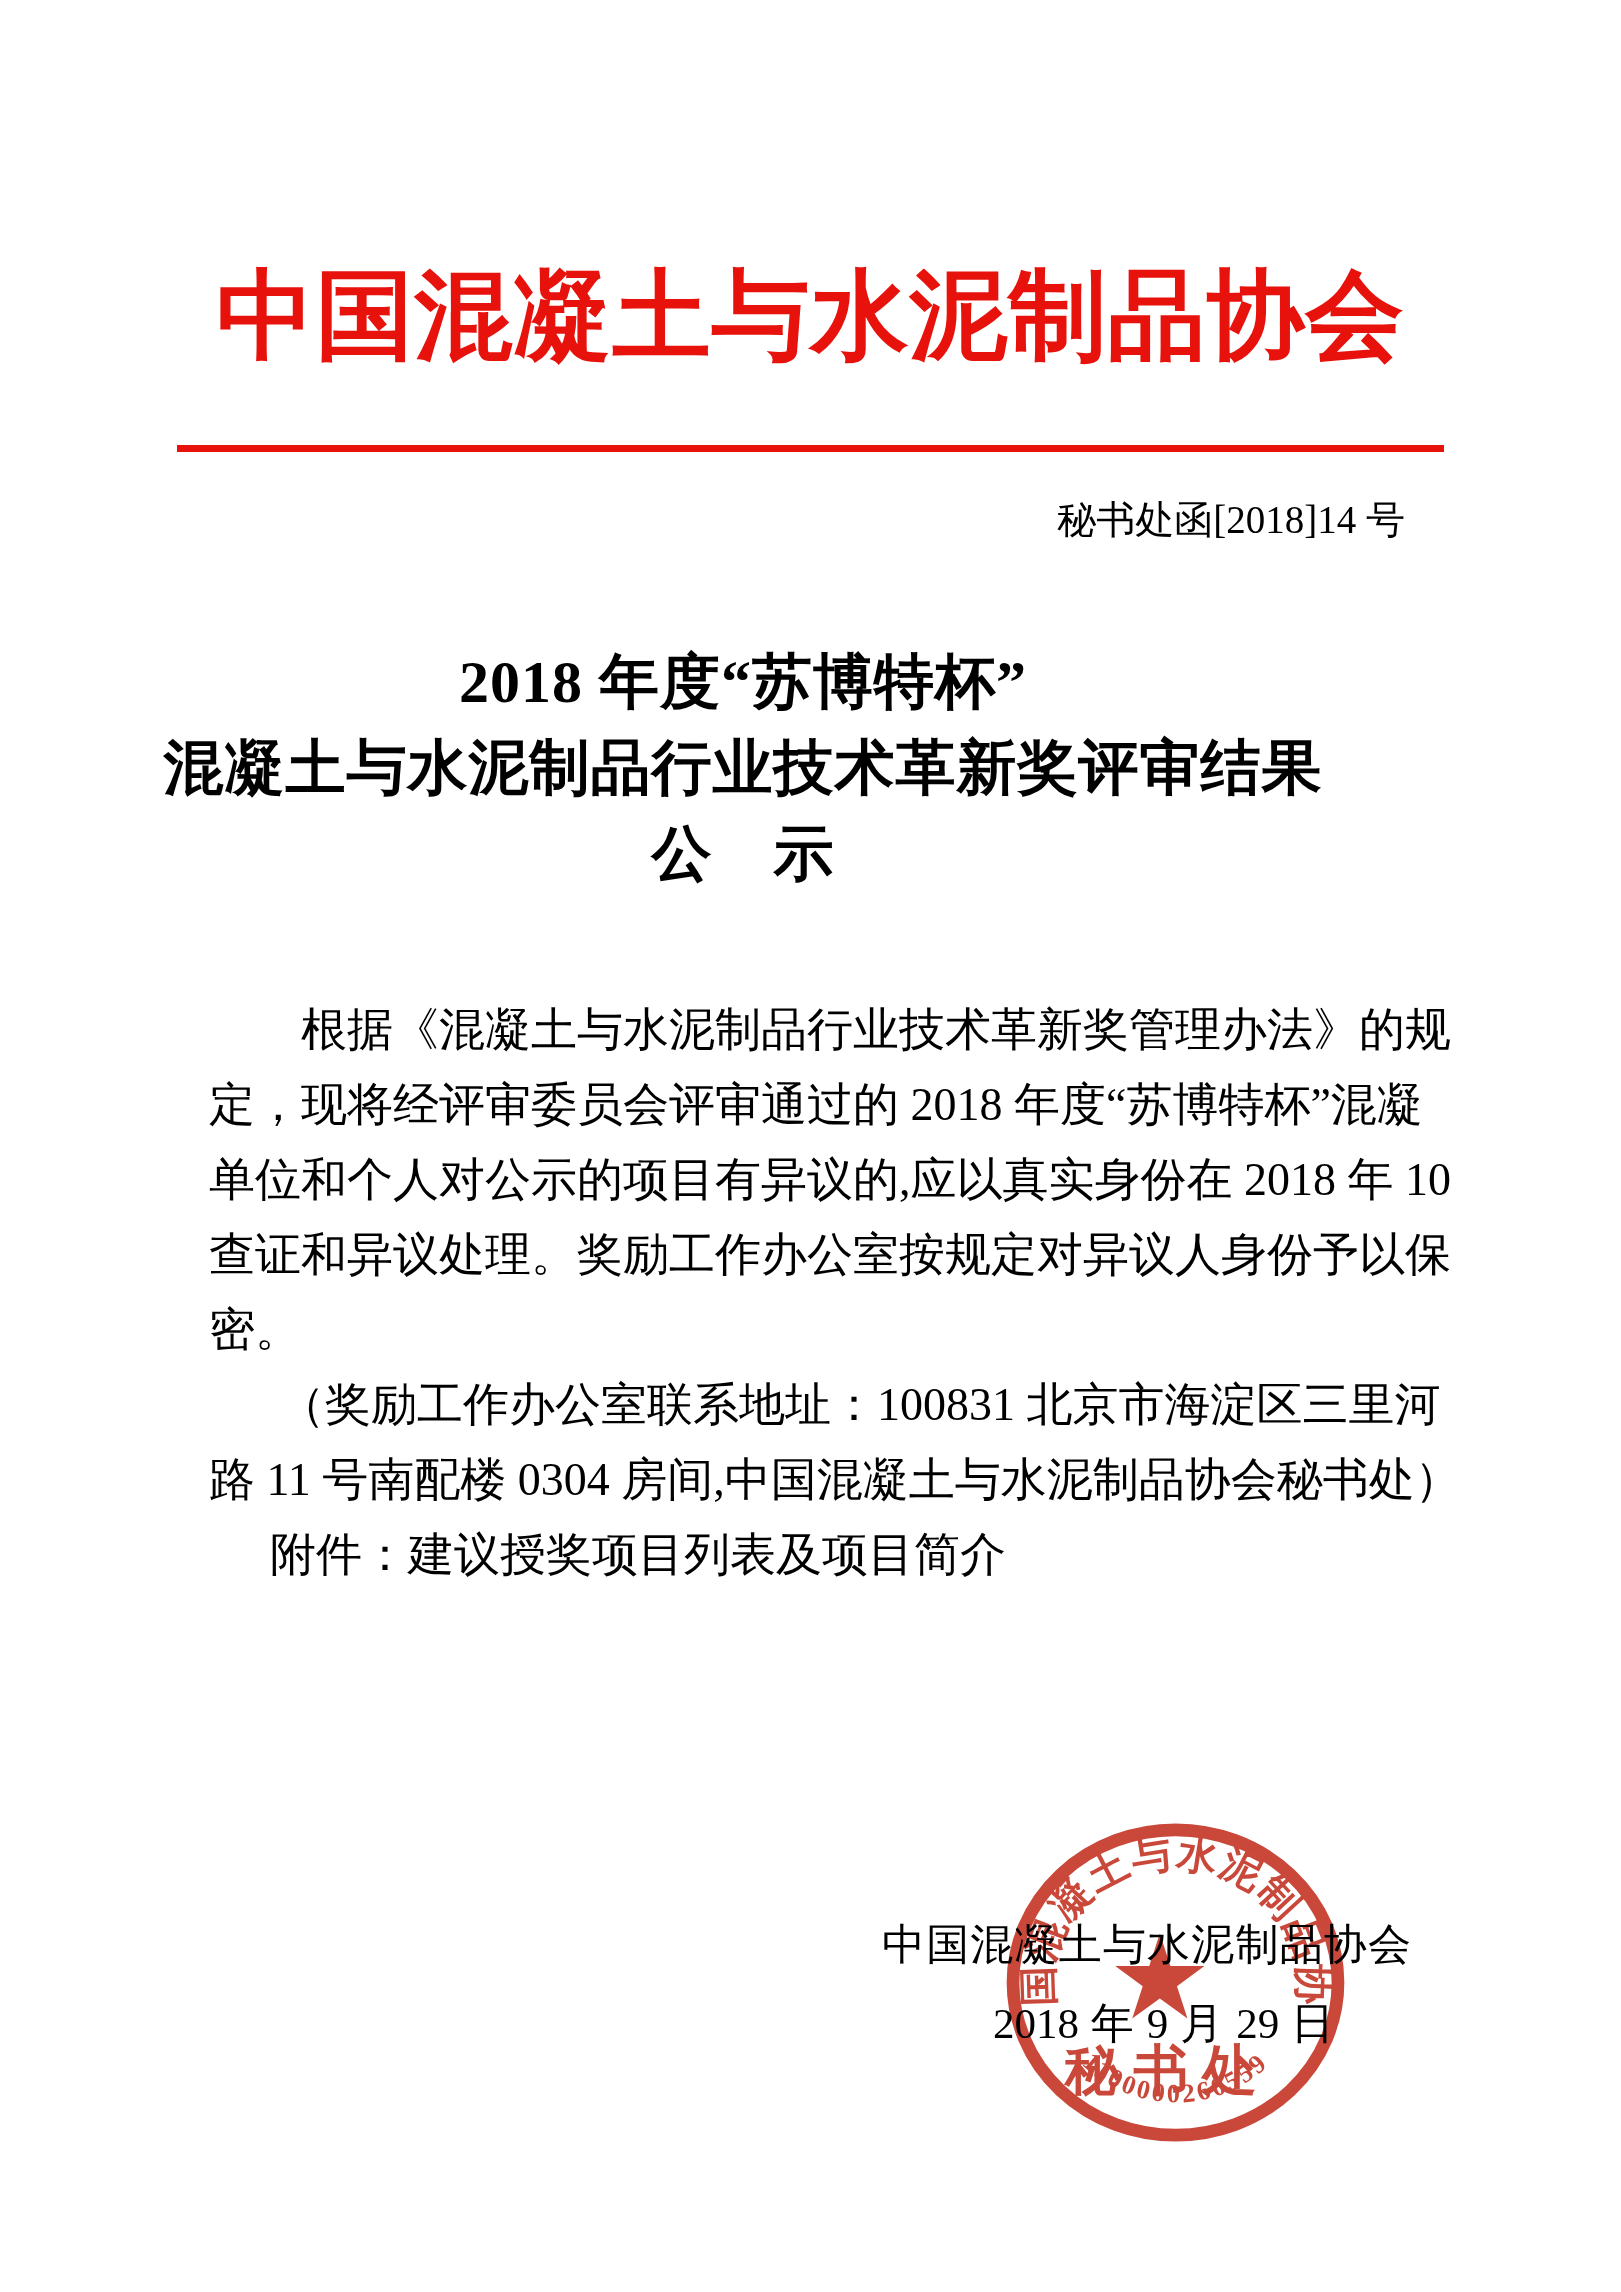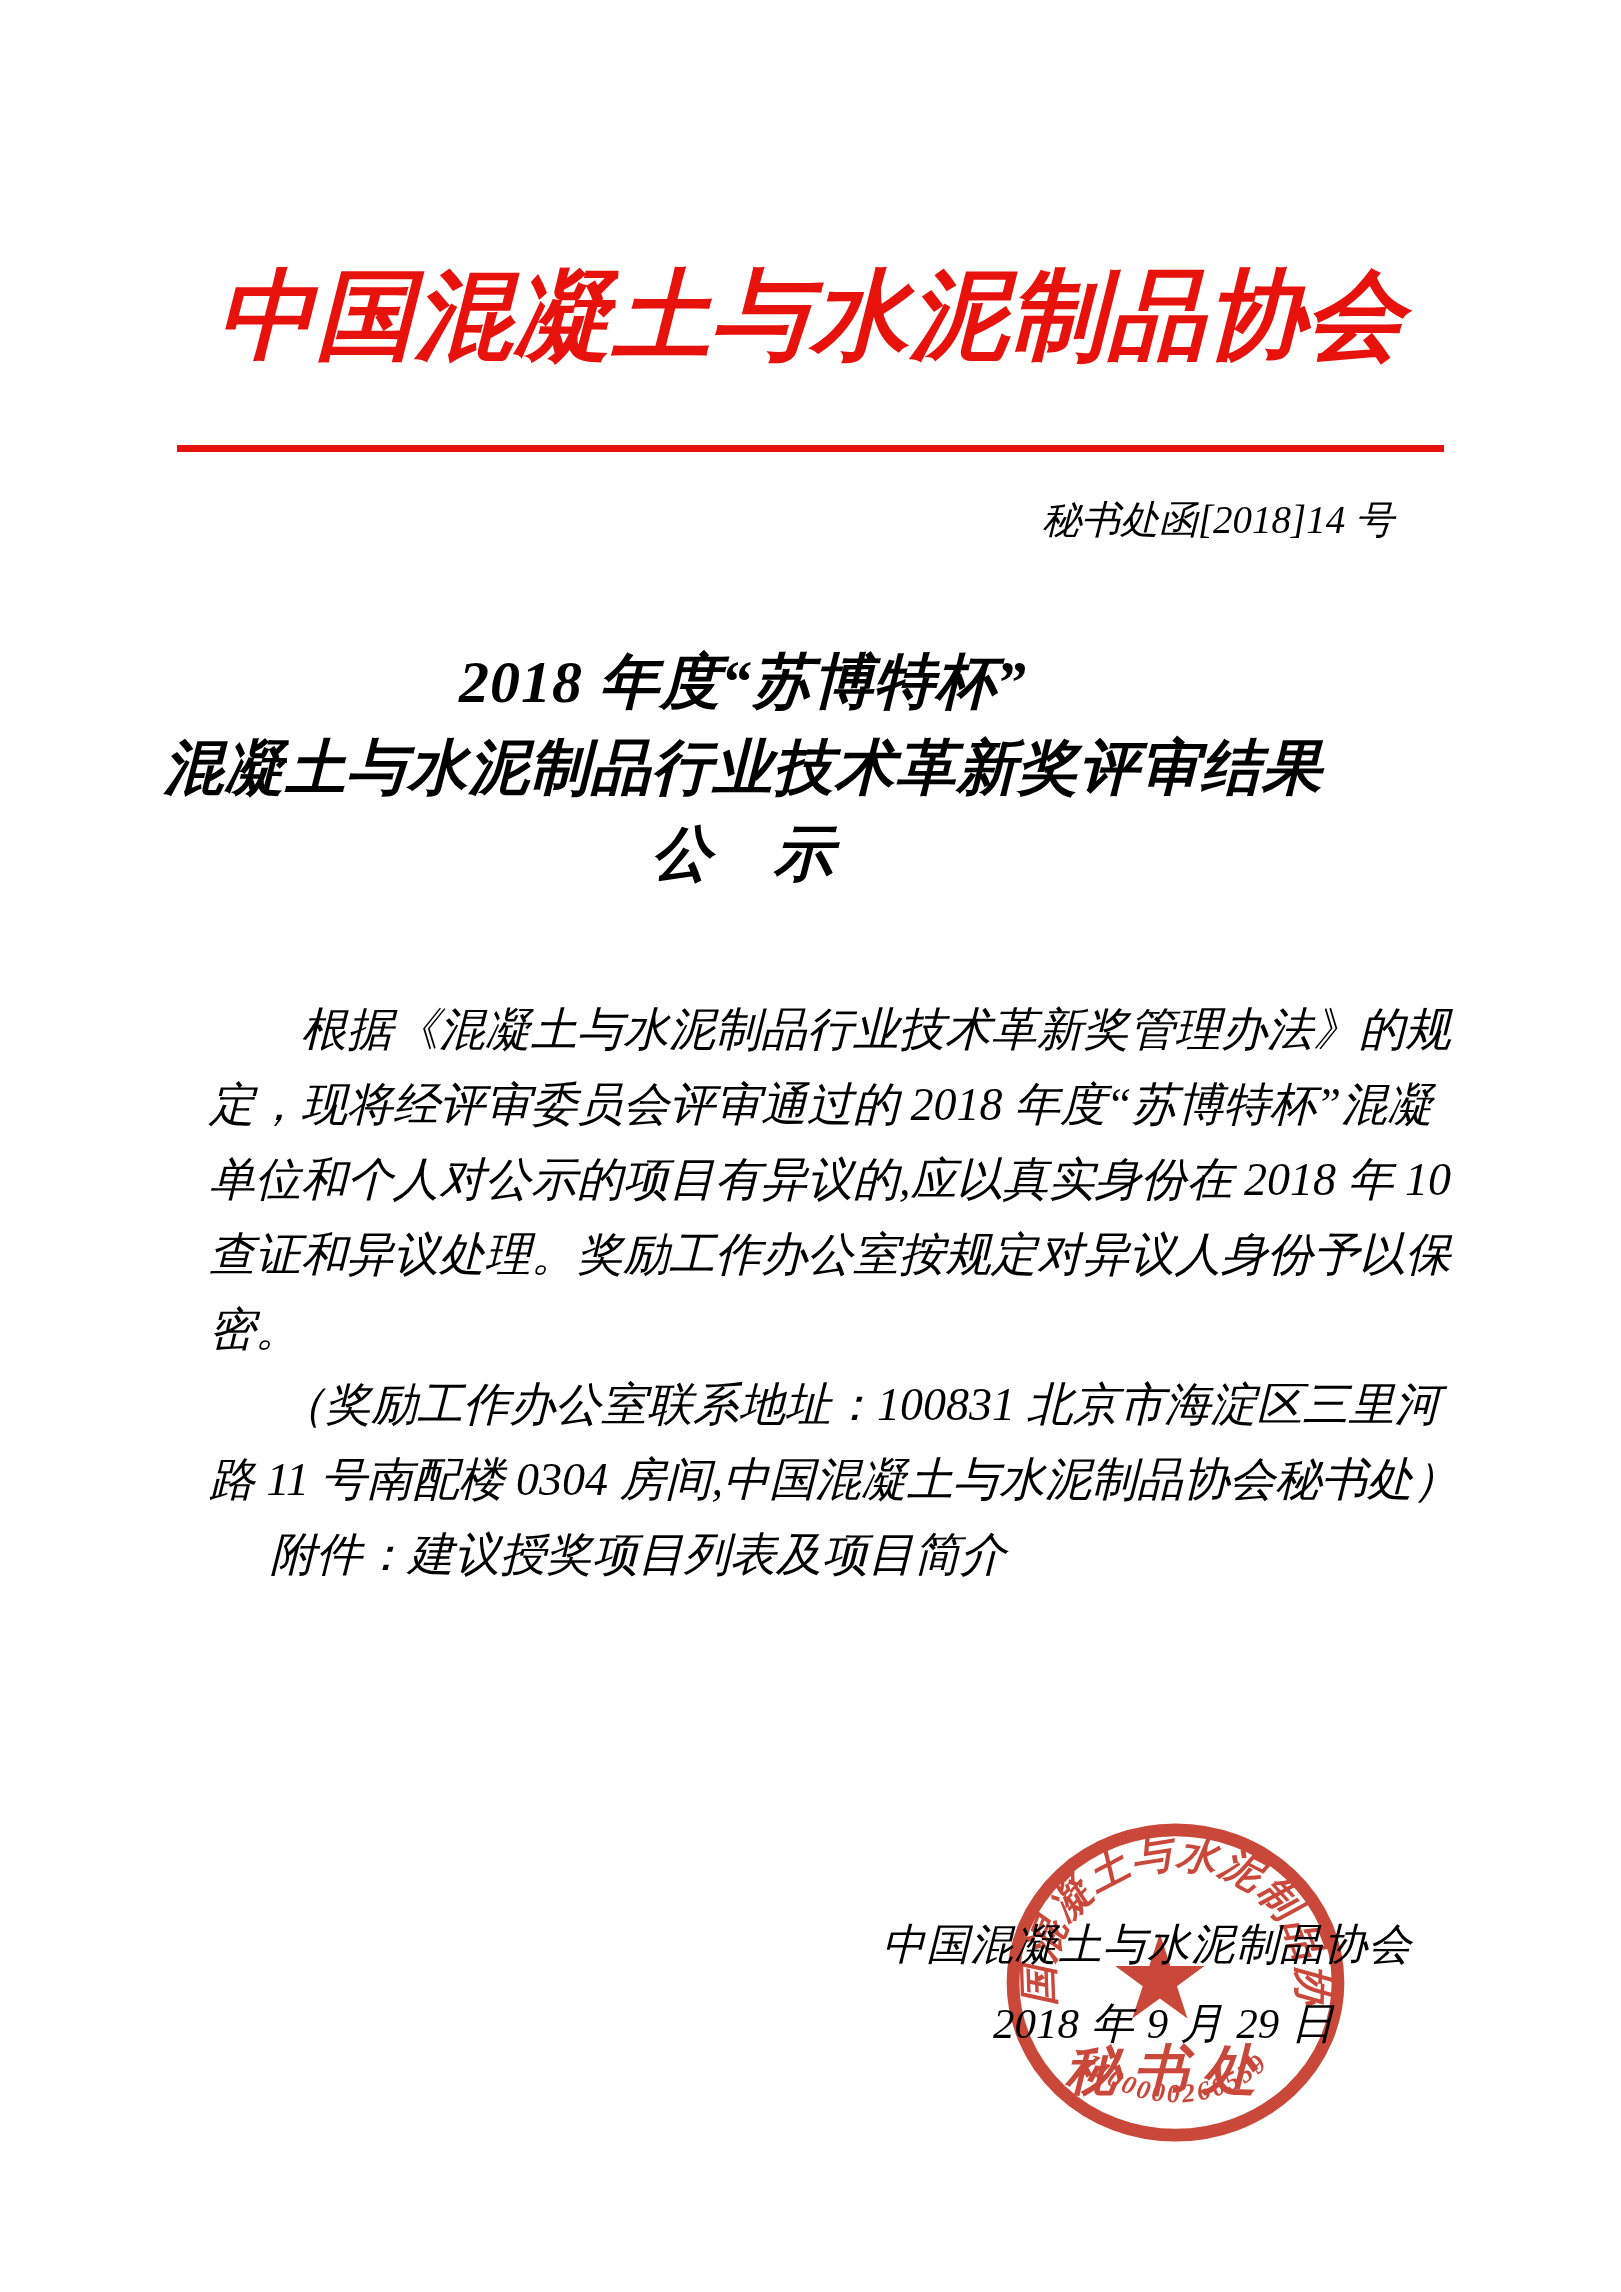--- a/index.html
+++ b/index.html
@@ -4,36 +4,35 @@
 <style>
   html,body{margin:0;padding:0;background:#888;}
   .page{
     position:relative;
     width:1621px;height:2293px;
     background:#ffffff;
     margin:0 auto;
     overflow:hidden;
     font-family:"Liberation Serif","DejaVu Serif",serif;
     color:#000;
-    font-style:italic;
   }
   .letterhead{
     position:absolute;top:257px;left:0;width:1621px;
     text-align:center;
     font-size:98px;line-height:118px;
     font-weight:900;
     letter-spacing:1px;
     white-space:nowrap;
   }
   .red-rule{
     position:absolute;top:445px;left:177px;
     width:1267px;height:6.9px;
   }
   .doc-number{
-    position:absolute;top:495px;right:227px;
+    position:absolute;top:495px;right:216px;
     font-size:39px;line-height:49px;
     white-space:nowrap;
   }
   .title-block{
     position:absolute;top:639px;left:0;width:1486px;
     text-align:center;font-weight:700;
     font-size:60px;line-height:86px;
     letter-spacing:1px;
   }
   .title-line{white-space:nowrap;}

